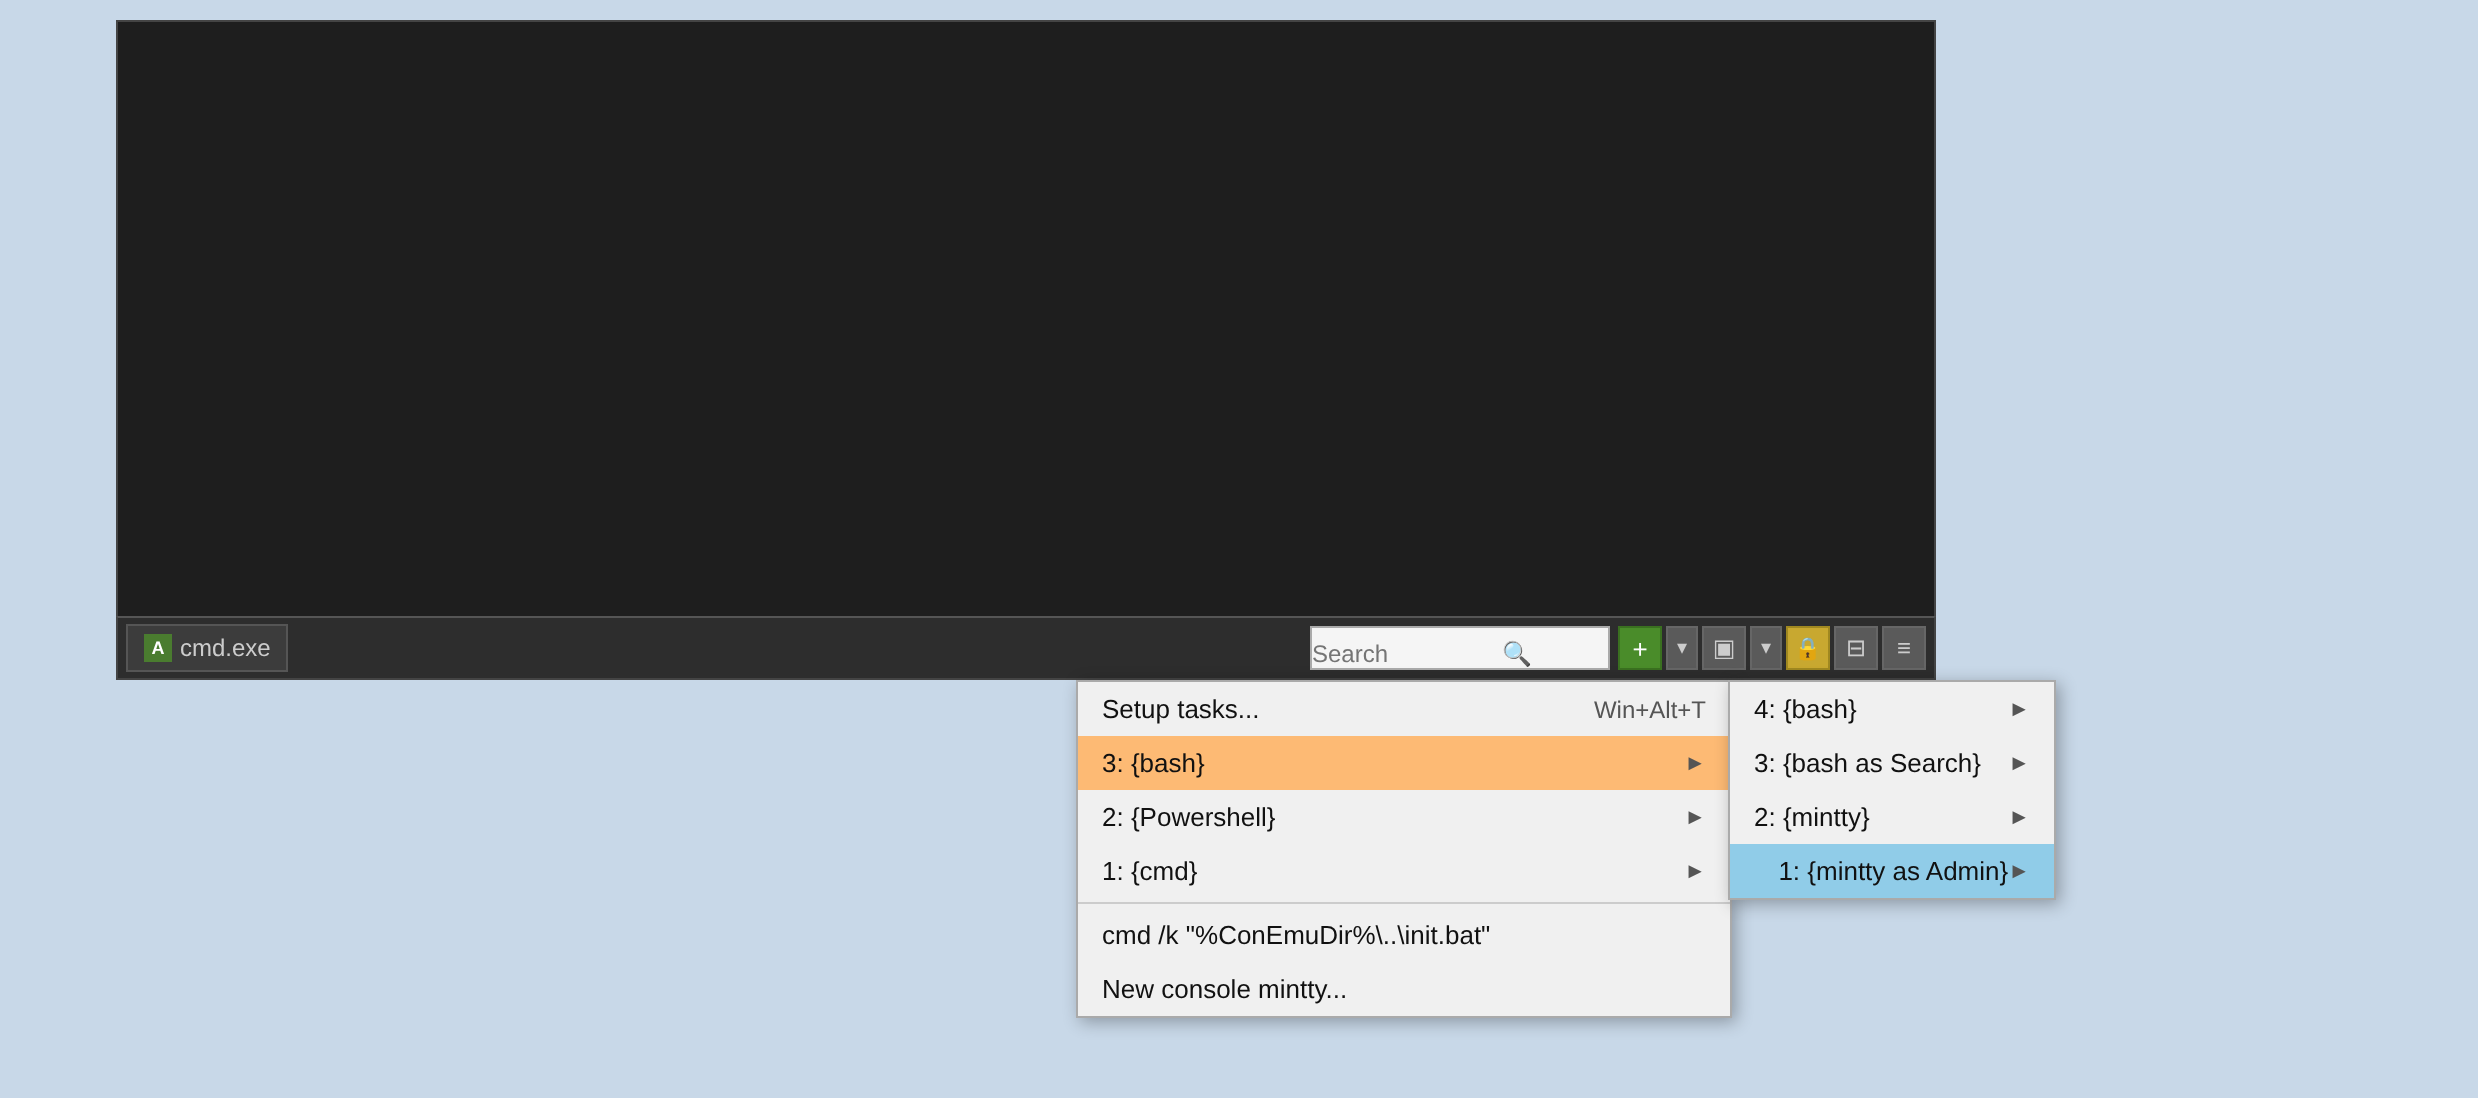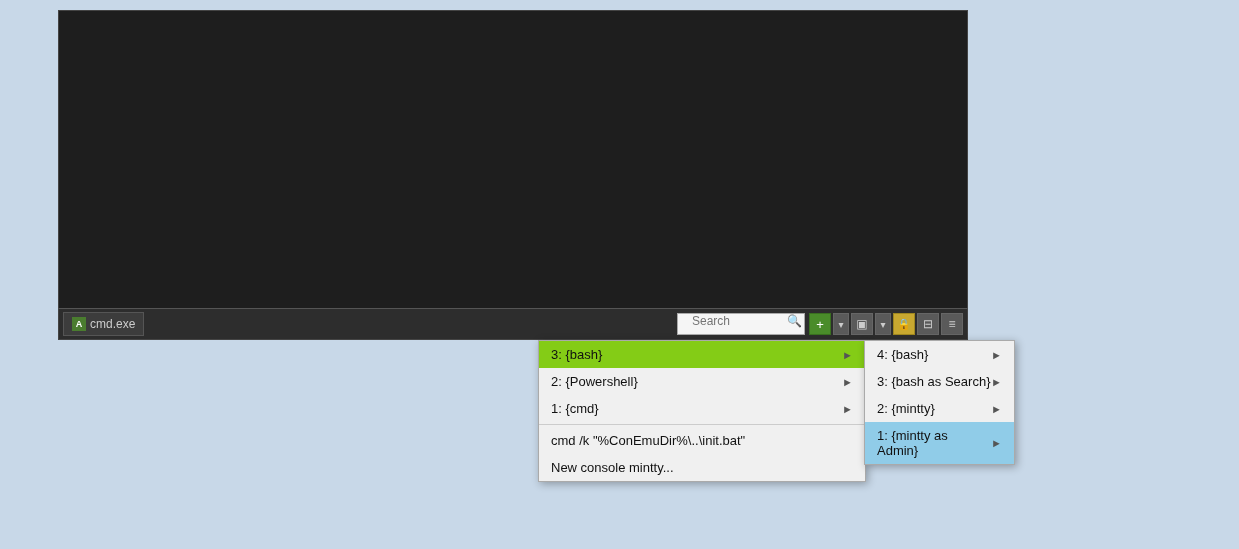--- a/index.html
+++ b/index.html
@@ -63,26 +63,26 @@
       font-size: 9px;
       font-weight: bold;
     }
 
     .taskbar-spacer {
       flex: 1;
     }
 
     .search-box {
       display: flex;
-      align-items: flex-start;
+      align-items: flex-end;
       background-color: #f5f5f5;
       border: 1px solid #aaa;
       height: 22px;
-      width: 128px;
-      padding: 0 14px;
+      width: 150px;
+      padding: 0 0;
     }
 
     .search-box input {
       border: none;
       background: transparent;
       font-size: 12px;
       color: #999;
       width: 95px;
       outline: none;
     }
@@ -168,21 +168,21 @@
       align-items: center;
       justify-content: space-between;
       padding: 6px 12px;
       cursor: pointer;
       color: #111;
       font-size: 13px;
       white-space: nowrap;
     }
 
     .menu-item.highlighted {
-      background-color: #84cc16;
+      background-color: #fdba74;
     }
 
     .menu-item .shortcut {
       color: #555;
       font-size: 12px;
     }
 
     .menu-item .arrow {
       color: #555;
       font-size: 11px;
@@ -192,21 +192,21 @@
       height: 1px;
       background-color: #ccc;
       margin: 2px 0;
     }
 
     
     .dropdown-sub {
       position: absolute;
       top: 340px;
       left: 864px;
-      width: 151px;
+      width: 164px;
       background-color: #f0f0f0;
       border: 1px solid #aaa;
       box-shadow: 2px 2px 8px rgba(0,0,0,0.3);
       z-index: 101;
     }
 
     .submenu-item {
       display: flex;
       align-items: center;
       justify-content: space-between;
@@ -247,20 +247,24 @@
     <div class="tb-btn-gray">▣</div>
     <div class="tb-btn-small">▾</div>
     <div class="tb-btn-lock">🔒</div>
     <div class="tb-btn-gray">⊟</div>
     <div class="tb-btn-gray">≡</div>
   </div>
 </div>
 
 <div class="dropdown-main">
 
+  <div class="menu-item">
+    <span>Setup tasks...</span>
+    <span class="shortcut">Win+Alt+T</span>
+  </div>
 
   <div class="menu-item highlighted">
     <span>3: {bash}</span>
     <span class="arrow">►</span>
   </div>
 
   <div class="menu-item">
     <span>2: {Powershell}</span>
     <span class="arrow">►</span>
   </div>

